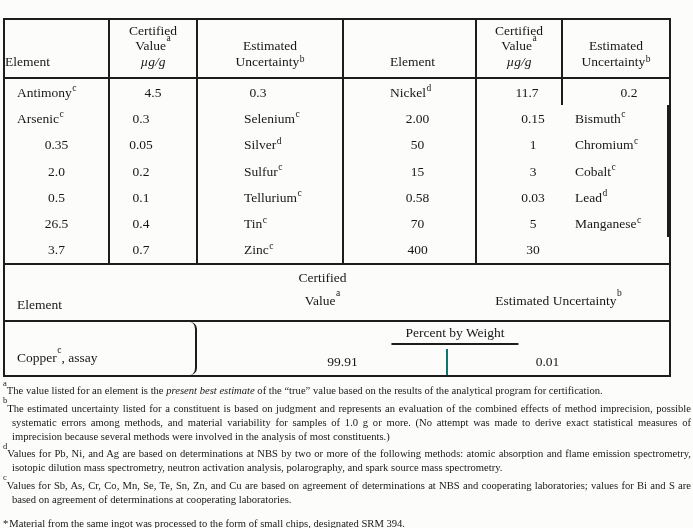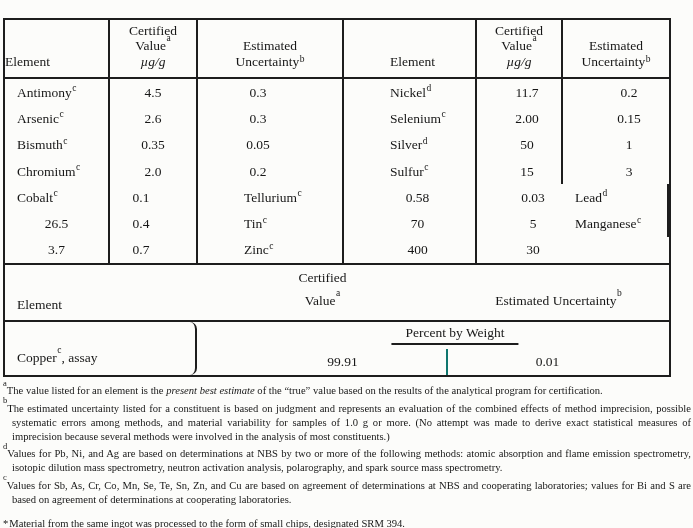--- a/index.html
+++ b/index.html
@@ -114,23 +114,20 @@
         <span>11.7</span>
       </div>
     <div class="cell num nudge-r2">
         <span>0.2</span>
       </div>
 
     <div class="cell el br">
         <span>Arsenic</span>
         <sup>c</sup>
       </div>
-    <div class="cell num br">
-        <span>2.6</span>
-      </div>
     <div class="cell num br nudge-l">
         <span>0.3</span>
       </div>
     <div class="cell el2 br">
         <span>Selenium</span>
         <sup>c</sup>
       </div>
     <div class="cell num br nudge-r">
         <span>2.00</span>
       </div>
@@ -176,20 +173,23 @@
     <div class="cell num br nudge-r">
         <span>15</span>
       </div>
     <div class="cell num nudge-r2">
         <span>3</span>
       </div>
 
     <div class="cell el br">
         <span>Cobalt</span>
         <sup>c</sup>
+      </div>
+    <div class="cell num br">
+        <span>0.5</span>
       </div>
     <div class="cell num br nudge-l">
         <span>0.1</span>
       </div>
     <div class="cell el2 br">
         <span>Tellurium</span>
         <sup>c</sup>
       </div>
     <div class="cell num br nudge-r">
         <span>0.58</span>

